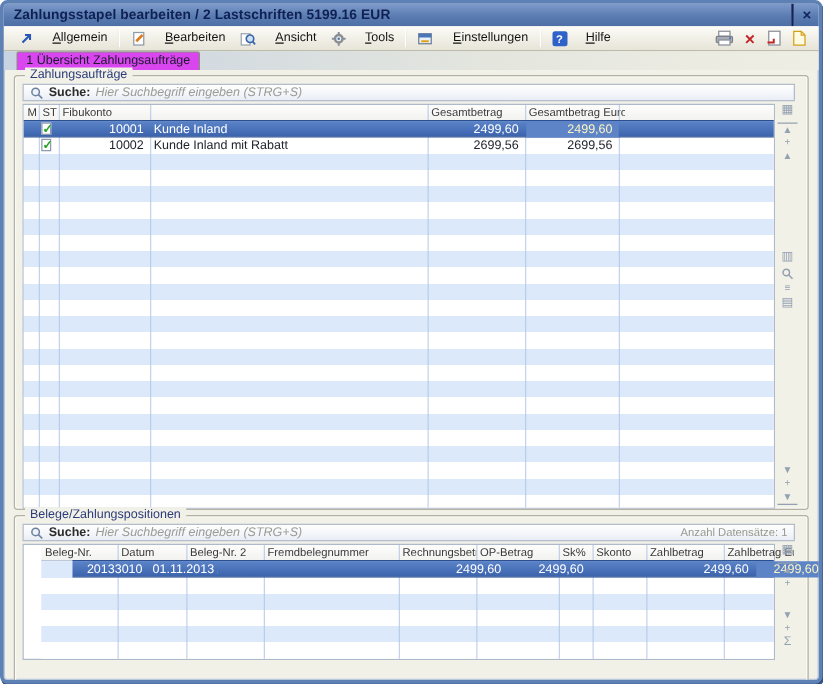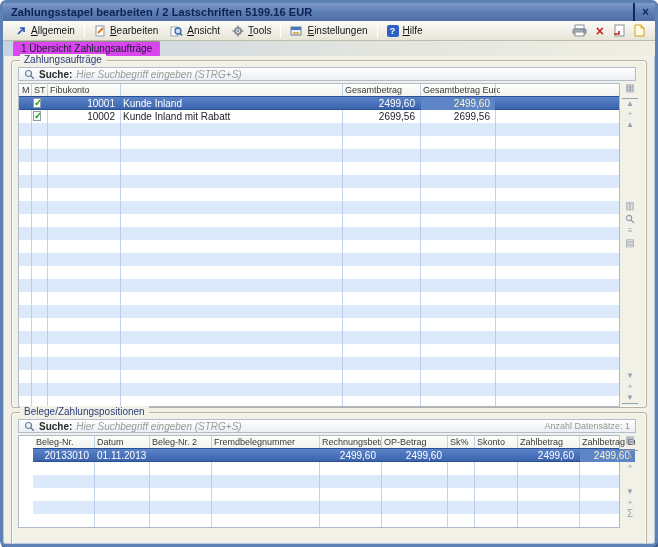--- a/index.html
+++ b/index.html
@@ -13,21 +13,21 @@
               display:flex; align-items:center; padding:0 6px 0 8px; }
   .title { font-size:11px; font-weight:bold; color:#0f2152; letter-spacing:.1px; flex:1;
            white-space:nowrap; overflow:hidden; }
   .winbtns { display:flex; align-items:center; gap:7px; }
   .restore-glyph { width:9px; height:8px; border:1px solid #12265c; border-top:2px solid #12265c; background:#cdd9ec; }
   .close-glyph { font-size:12px; font-weight:bold; color:#12265c; line-height:10px; }
   
   .menubar { position:absolute; left:0; top:18px; right:0; height:20px;
              background:linear-gradient(#fcfbf7, #e7e5d8); border-bottom:1px solid #bdbbac;
              display:flex; align-items:center; padding:0 6px; }
-  .mitem { display:flex; align-items:center; gap:4px; font-size:10px; color:#141414;
+  .mitem { display:flex; align-items:center; gap:15px; font-size:10px; color:#141414;
            padding:2px 6px; border-radius:2px; cursor:default; white-space:nowrap; }
   .msep { width:1px; height:14px; background:#c3c1b2; border-right:1px solid #ffffff; margin:0 3px; }
   .mspacer { flex:1; }
   .ticon { display:inline-block; }
   .help-badge { width:12px; height:12px; background:#2f62c8; border-radius:2px; color:#fff;
                 font-size:9px; font-weight:bold; text-align:center; line-height:12px; }
   .tb-right { display:flex; align-items:center; gap:9px; padding-right:4px; }
   .redx { color:#c22727; font-size:14px; font-weight:bold; line-height:12px; }
   
   .tabband { position:absolute; left:0; top:38px; right:0; height:15px;
@@ -300,21 +300,21 @@
           <div class="sep" style="left:61px;"></div>
             <div class="sep" style="left:116px;"></div>
           <div class="sep" style="left:178px;"></div>
             <div class="sep" style="left:286px;"></div>
           <div class="sep" style="left:348px;"></div>
             <div class="sep" style="left:414px;"></div>
           <div class="sep" style="left:441px;"></div>
             <div class="sep" style="left:484px;"></div>
           <div class="sep" style="left:546px;"></div>
         </div>
-        <div class="row row-sel" style="top:0;">
+        <div class="row row-sel" style="top:0;margin-left:25px;">
           <span class="cell num" style="left:0;width:61px;">20133010</span>
           <span class="cell txt" style="left:61px;width:55px;">01.11.2013 /Fr</span>
           <span class="cell num" style="left:286px;width:62px;">2499,60</span>
           <span class="cell num" style="left:348px;width:66px;">2499,60</span>
           <span class="cell num" style="left:484px;width:62px;">2499,60</span>
           <span class="cell num euro-sel" style="left:547px;width:55px;">2499,60</span>
         </div>
       </div>
     </div>
 

